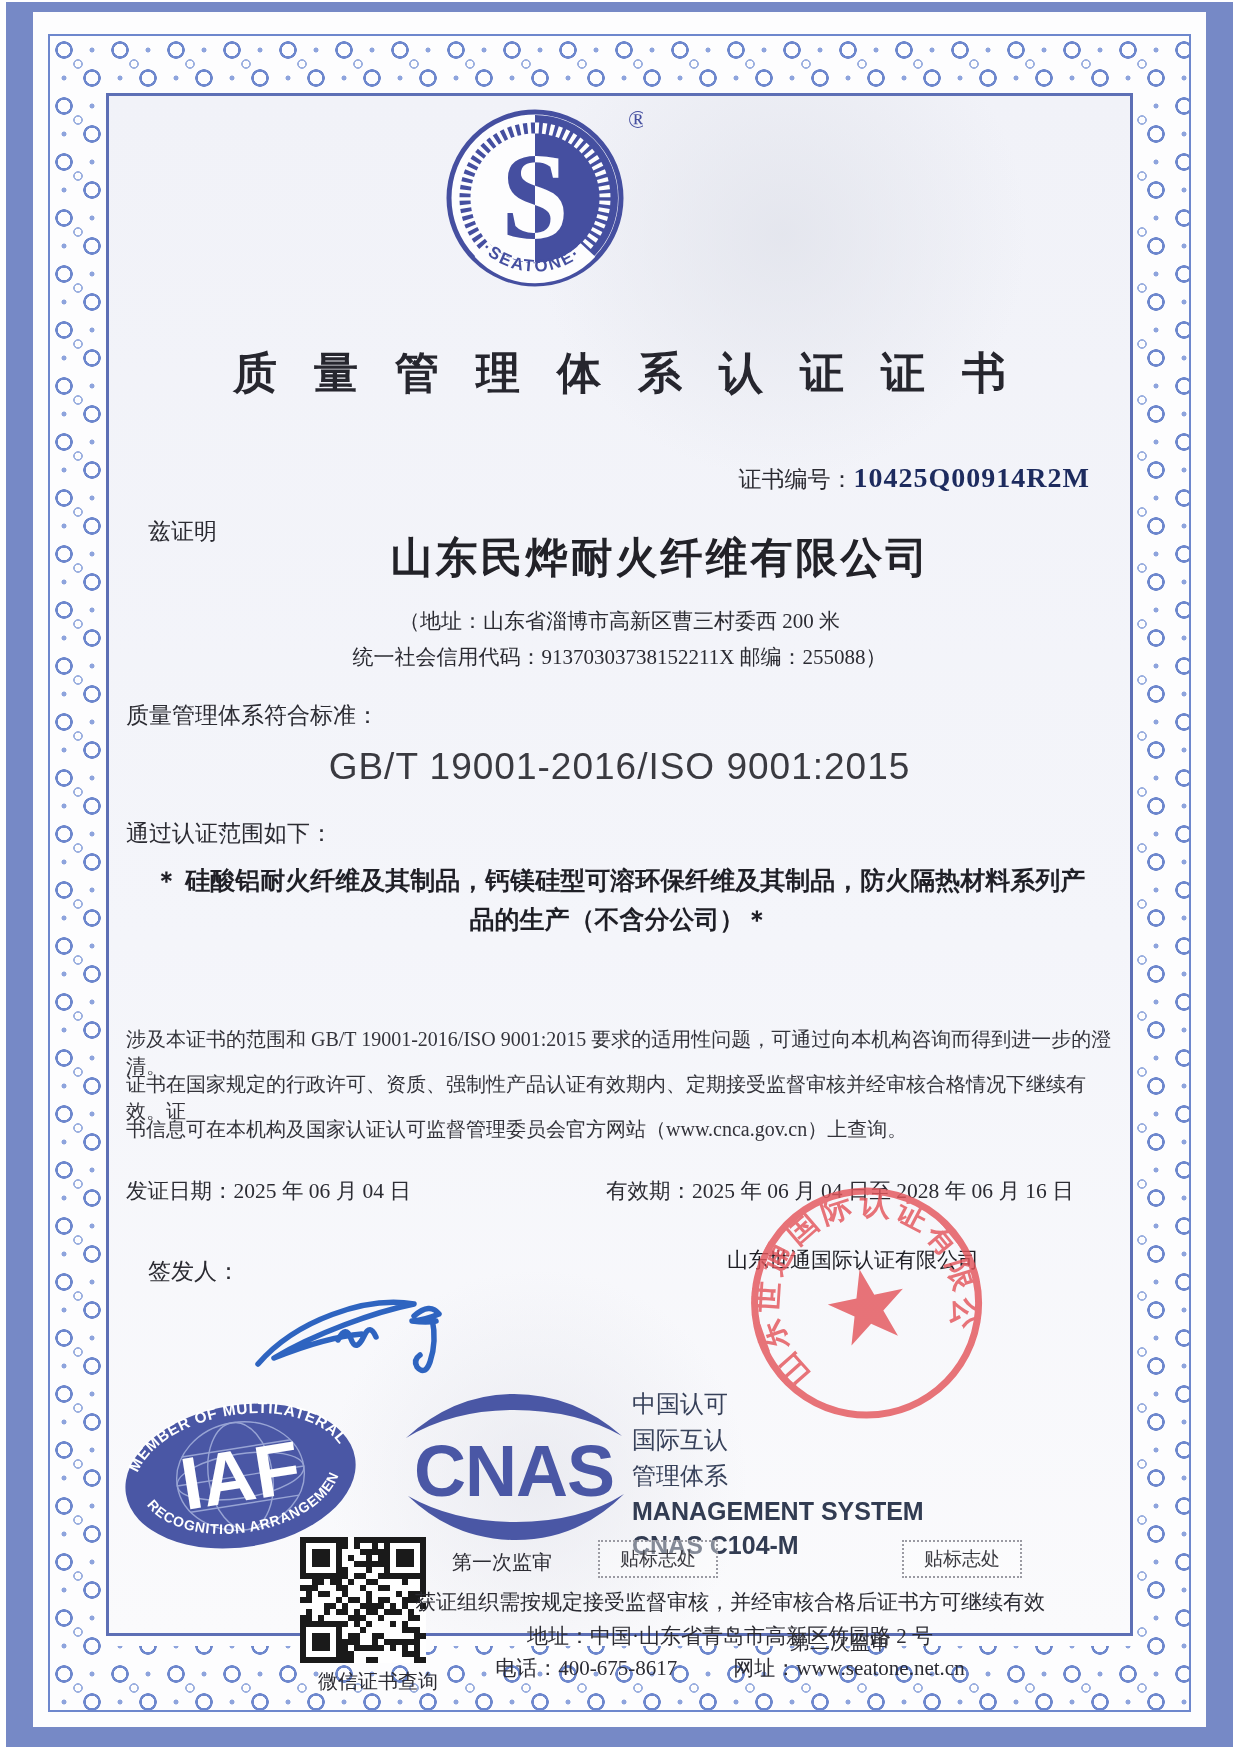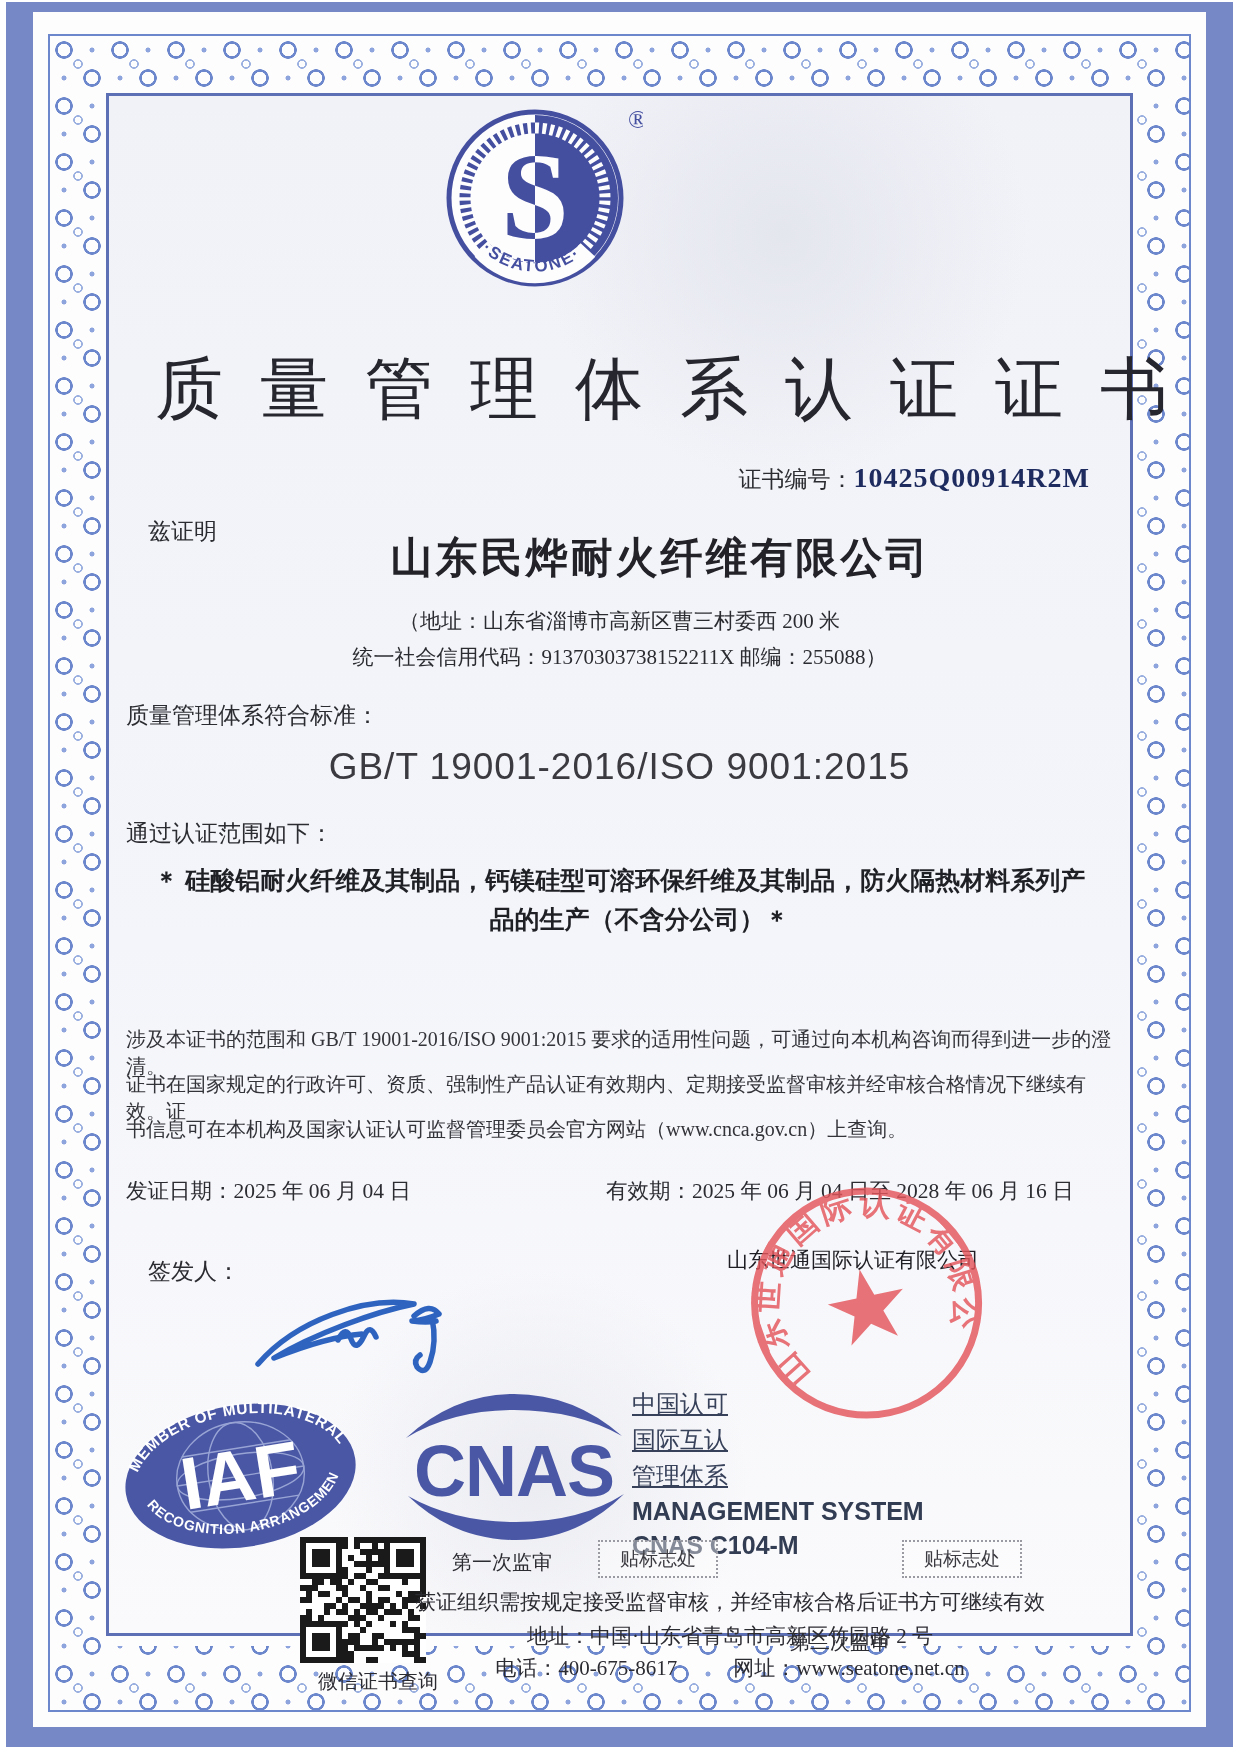--- a/index.html
+++ b/index.html
@@ -20,46 +20,46 @@
   .f-white2{inset:88px 102px 104px;background:#fdfdfe;}
   .f-content{inset:93px 106px 114px;border:3px solid #5d6fb5;
      background:
        radial-gradient(circle 340px at 66% 9%, rgba(226,228,236,.85), rgba(226,228,236,0) 72%),
        radial-gradient(circle 300px at 42% 90%, rgba(229,230,237,.7), rgba(229,230,237,0) 70%),
        linear-gradient(180deg,#f1f2f8 0%,#f4f5fa 55%,#fafafc 100%);}
   
   .t{position:absolute;z-index:1;white-space:nowrap;}
   .cline{position:absolute;left:106px;width:1027px;text-align:center;z-index:1;white-space:nowrap;}
   
-  .title{top:344px;font-size:68px;font-weight:normal;letter-spacing:37px;text-indent:37px;color:#26262e;margin-left:12px;}
+  .title{top:344px;font-size:44px;font-weight:bold;letter-spacing:37px;text-indent:37px;color:#26262e;}
   .certno{top:462px;left:560px;width:530px;text-align:right;}
   .certno .lbl{font-size:23px;}
   .certno .val{font-size:28px;font-weight:bold;color:#1d2b5e;letter-spacing:1px;font-family:"Liberation Serif",serif;}
   .intro{top:516px;left:148px;font-size:23px;}
   .company{top:530px;font-size:42px;font-weight:bold;letter-spacing:3px;color:#222228;padding-left:41px;}
   .addr1{top:607px;font-size:21px;}
   .addr2{top:643px;font-size:21px;text-align:center;}
   .stdlabel{top:700px;left:126px;font-size:23px;text-align:center;}
   .stdvalue{top:746px;font-size:37px;color:#3a3a40;font-family:"Liberation Sans",sans-serif;letter-spacing:1px;}
   .scopelabel{top:818px;left:126px;font-size:23px;}
   .scope1{top:864px;font-size:25px;font-weight:bold;color:#1f1f26;}
-  .scope2{top:903px;font-size:25px;font-weight:bold;color:#1f1f26;padding-left:20px;}
+  .scope2{top:903px;font-size:25px;font-weight:bold;color:#1f1f26;}
   .note{left:126px;width:992px;font-size:20px;color:#33333a;z-index:1;position:absolute;}
   .note1{top:1026px;} .note2{top:1071px;} .note3{top:1116px;}
   .issue{top:1176px;left:126px;font-size:21.5px;}
   .valid{top:1176px;left:606px;font-size:21.5px;}
   .signer{top:1256px;left:148px;font-size:23px;}
   .issuer-name{top:1246px;left:727px;font-size:21px;color:#1e1e24;}
   .stamp{position:absolute;left:742px;top:1178px;z-index:2;opacity:.82;transform:rotate(-12deg);}
   .signature{position:absolute;left:246px;top:1282px;z-index:2;}
   .seatone{position:absolute;left:438px;top:98px;z-index:1;}
   .iaf{position:absolute;left:110px;top:1384px;z-index:1;}
   .cnas{position:absolute;left:396px;top:1392px;z-index:1;}
   .accred{position:absolute;left:632px;top:1386px;z-index:1;}
-  .accred .cn{font-size:24px;line-height:36px;color:#37415a;text-decoration:underline;}
+  .accred .cn{font-size:24px;line-height:36px;color:#37415a;}
   .accred .en{font-size:25px;line-height:34px;font-weight:bold;color:#323c52;font-family:"Liberation Sans",sans-serif;}
   .qr{position:absolute;left:300px;top:1537px;width:126px;height:126px;background:#fff;z-index:1;
       display:grid;grid-template-columns:repeat(21,1fr);grid-template-rows:repeat(21,1fr);}
   .qr i{display:block;} .qr i.on{background:#1a1a1a;}
   .qr-cap{top:1668px;left:288px;width:150px;text-align:right;font-size:20px;position:absolute;z-index:1;}
   .audit{font-size:20px;position:absolute;z-index:1;}
   .a1{top:1549px;left:452px;} .a2{top:1629px;left:790px;}
   .stickerbox{position:absolute;z-index:1;border:2px dotted #9a9aa2;width:116px;height:34px;
       font-size:19px;text-align:center;line-height:34px;color:#3a3a40;background:rgba(255,255,255,.4);}
   .b1{top:1540px;left:598px;} .b2{top:1540px;left:902px;}

